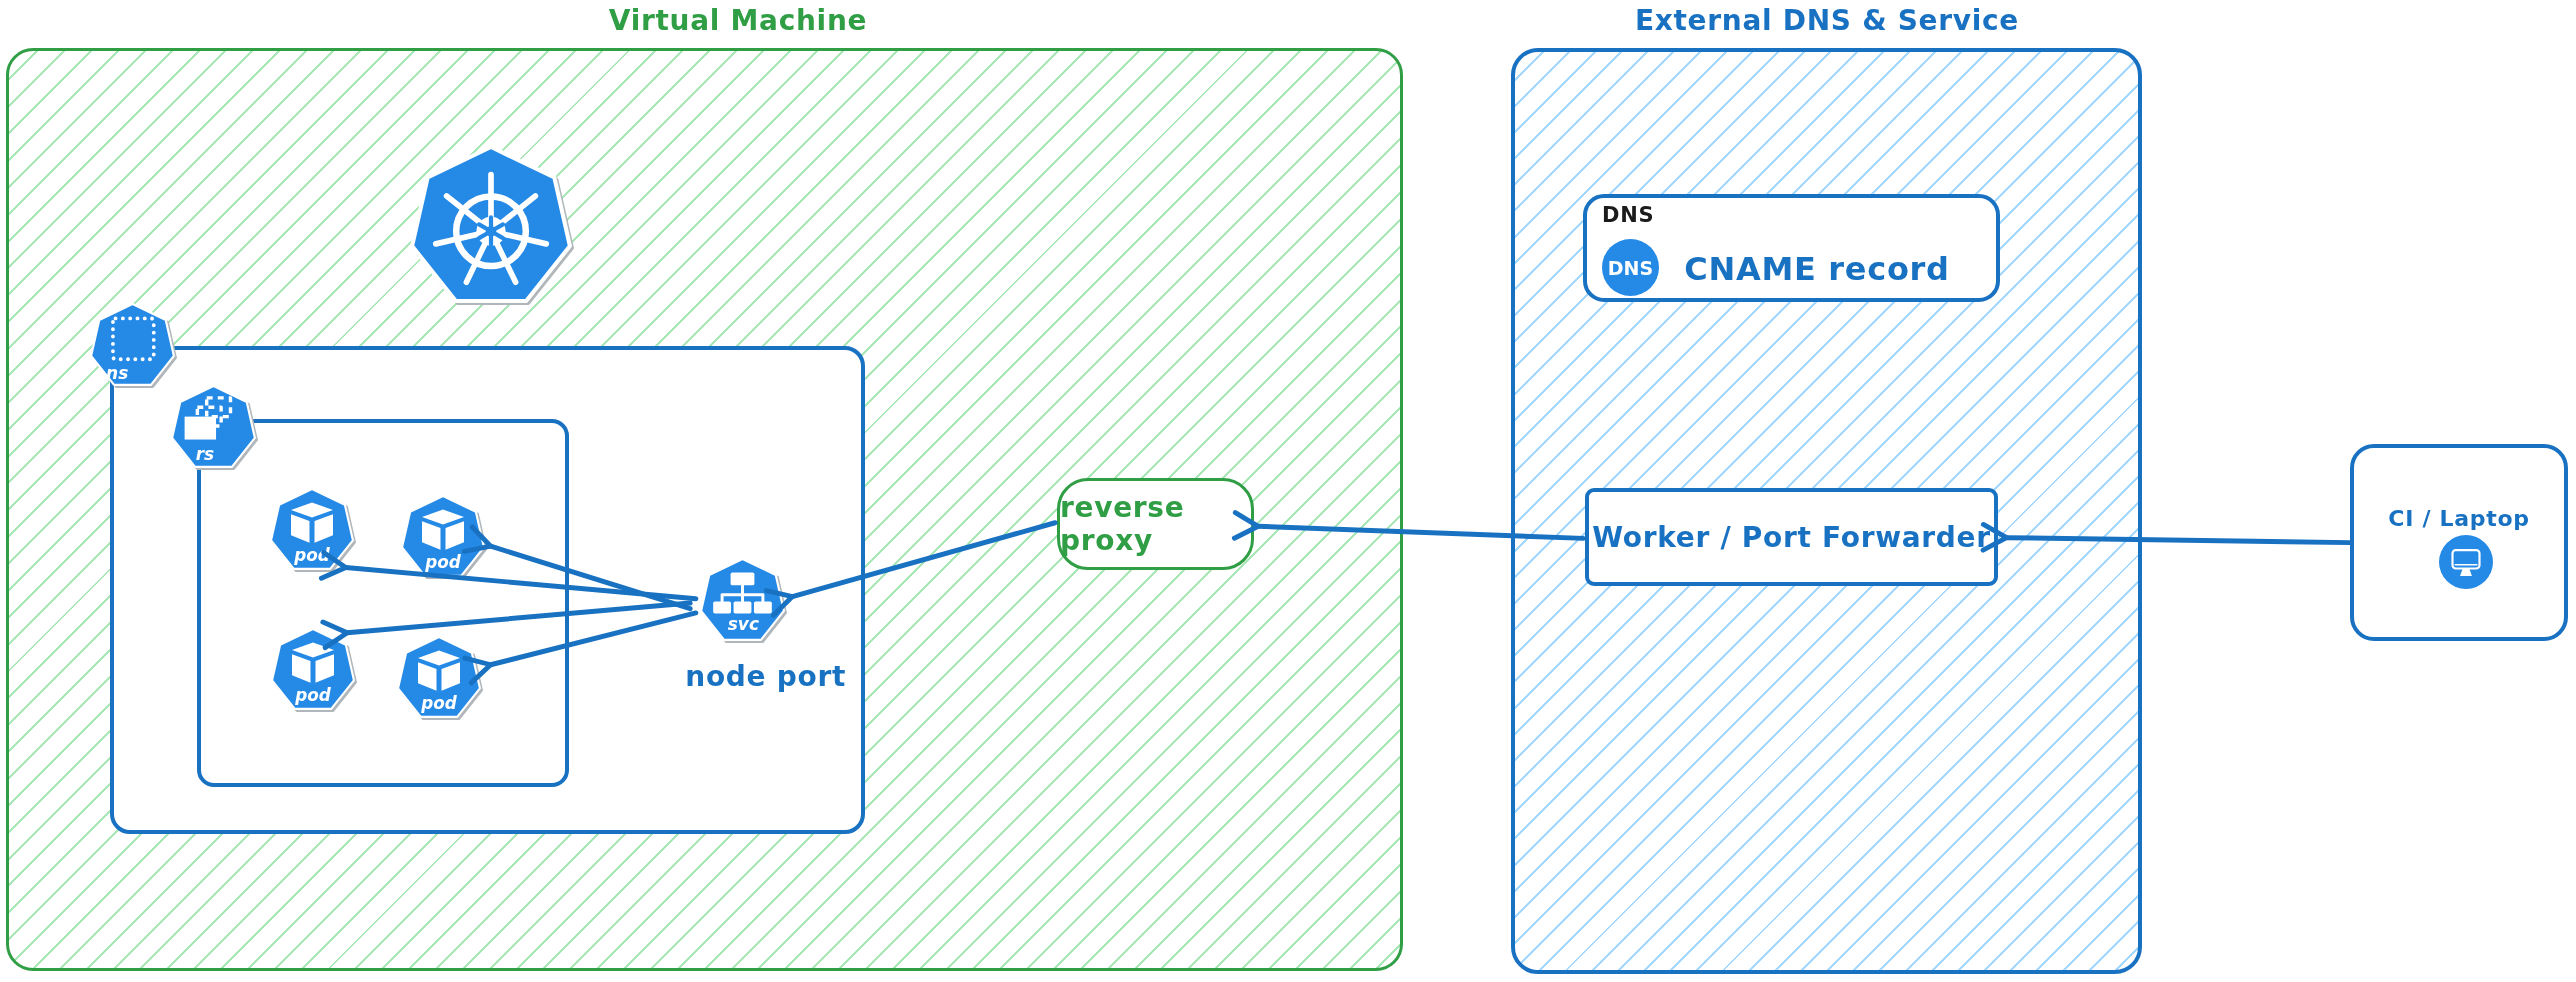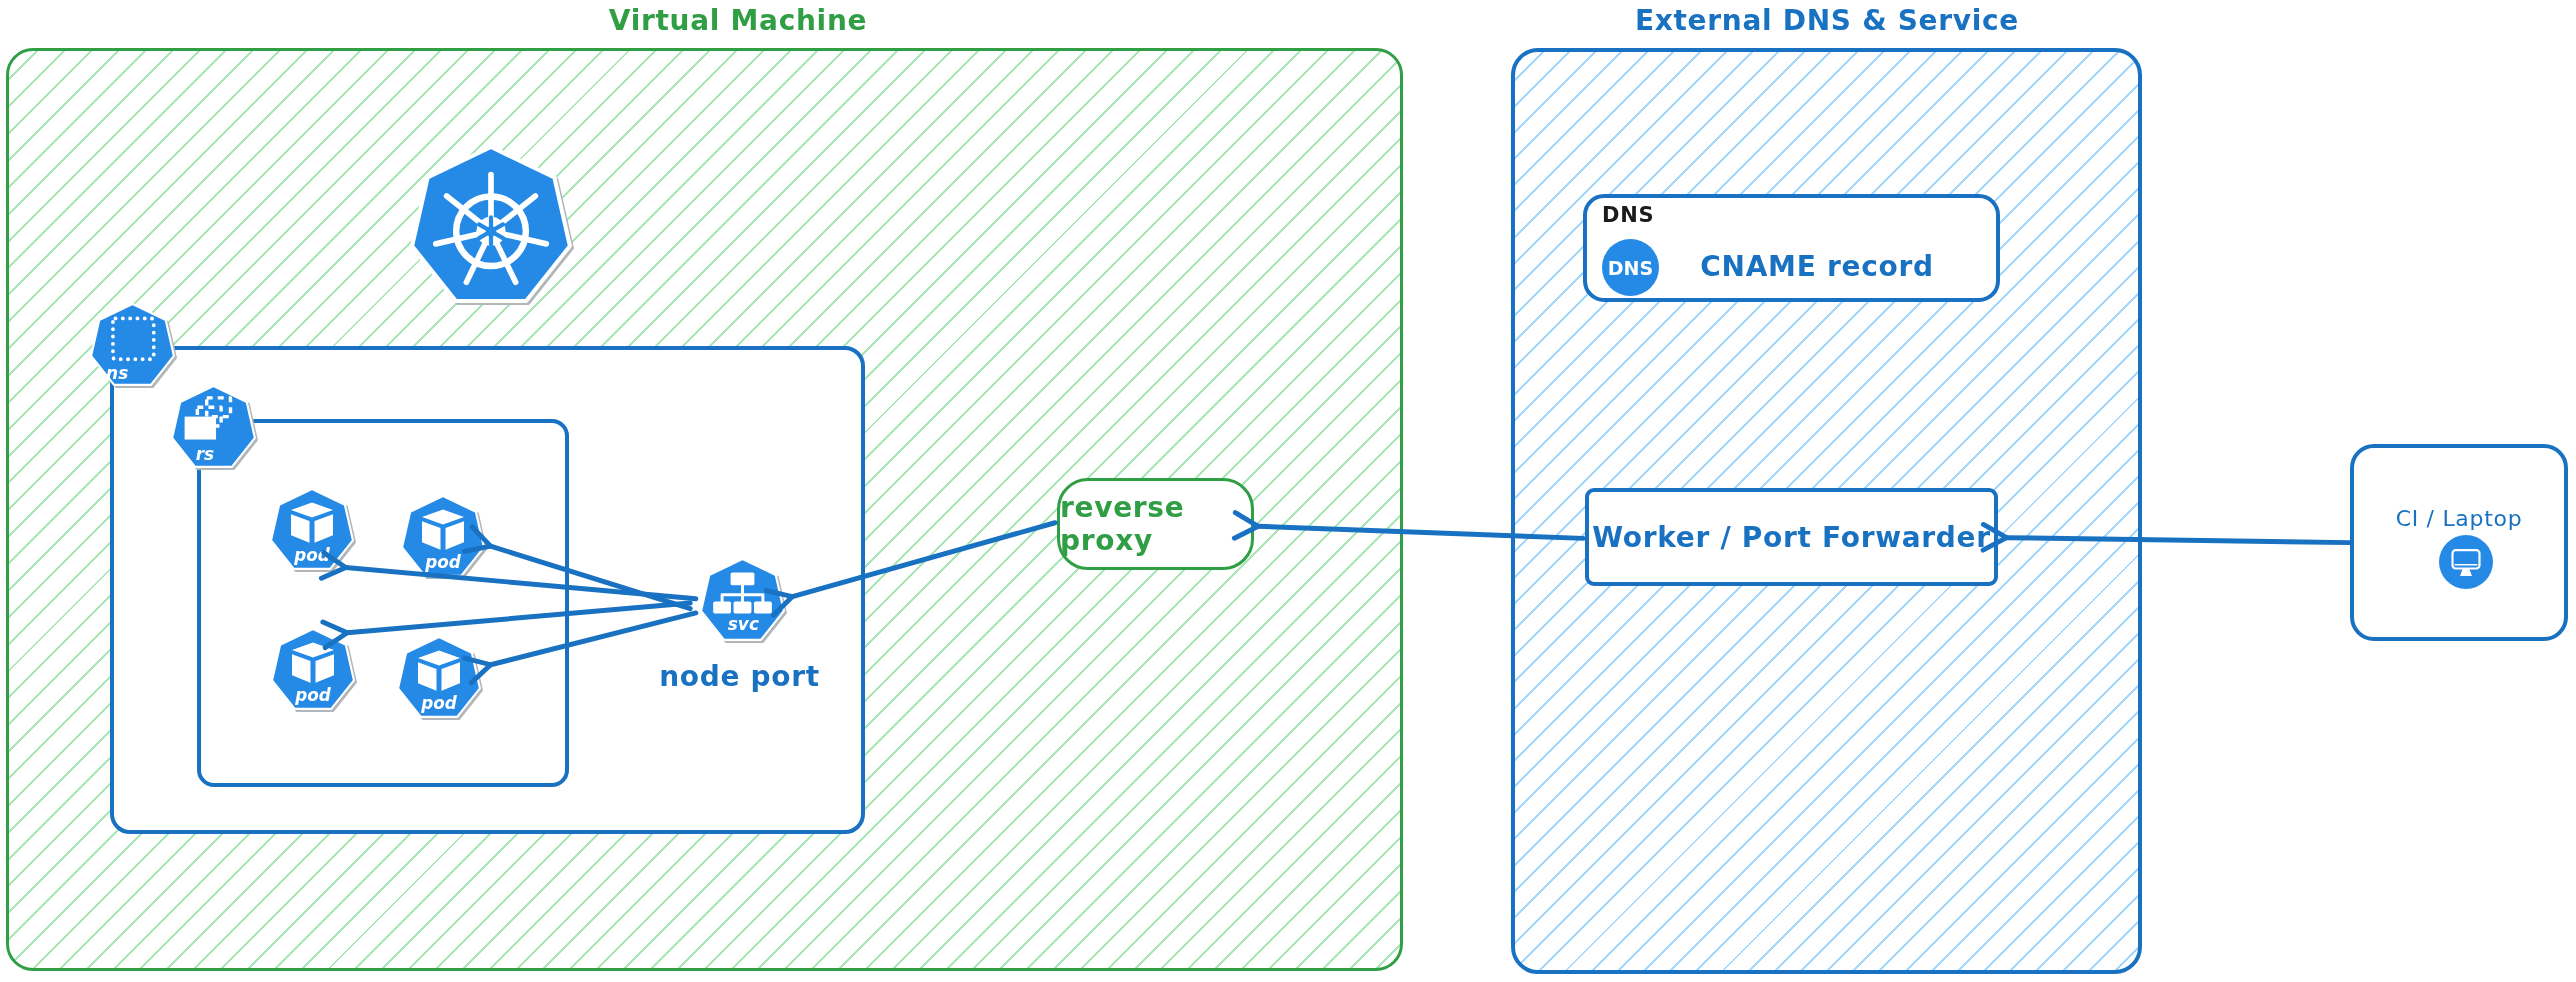--- a/index.html
+++ b/index.html
@@ -32,24 +32,24 @@
           color:var(--green,#2f9e44);font-size:28px;font-weight:600;letter-spacing:0.7px;}
   .dns-box{left:1583px;top:194px;width:417px;height:108px;border:4.3px solid var(--blue,#1971c2);border-radius:21px;}
   .worker-box{left:1585px;top:488px;width:413px;height:98px;border:4.3px solid var(--blue,#1971c2);border-radius:9px;
               color:var(--blue,#1971c2);font-size:28px;font-weight:600;letter-spacing:0.7px;}
   .ci-box{left:2350px;top:444px;width:218px;height:197px;border:4.3px solid var(--blue,#1971c2);border-radius:24px;}
 
   .dns-tag{left:1602px;top:203px;color:var(--ink,#1b1b1b);font-size:21px;font-weight:700;letter-spacing:0.7px;}
   .dns-badge{left:1602px;top:239px;width:57px;height:57px;border-radius:50%;background:var(--icon-blue,#2589e6);
              color:#fff;display:flex;align-items:center;justify-content:center;font-size:19px;font-weight:700;}
   .cname-label{left:1661px;top:250px;width:312px;text-align:center;color:var(--blue,#1971c2);
-               font-size:28px;font-weight:600;letter-spacing:0.7px;}
+               font-size:32px;font-weight:600;letter-spacing:0.7px;}
   .ci-label{left:2364px;top:506px;width:190px;text-align:center;color:var(--blue,#1971c2);
-            font-size:22px;font-weight:400;letter-spacing:0.7px;}
-  .nodeport-label{left:633px;top:660px;width:213px;text-align:center;color:var(--blue,#1971c2);
+            font-size:22px;font-weight:700;letter-spacing:0.7px;}
+  .nodeport-label{left:633px;top:660px;width:213px;color:var(--blue,#1971c2);
                   font-size:28px;font-weight:600;letter-spacing:0.7px;}
 
   
   .hepticon{position:absolute;filter:drop-shadow(2.1px 2.8px 0 var(--shadow,#b0b6ba));}
   .hepticon svg{display:block;overflow:visible;}
   .hept{fill:var(--icon-blue,#2589e6);stroke:#fff;stroke-width:2.5;stroke-linejoin:round;}
   .hlabel{font:italic 600 20px "DejaVu Sans",sans-serif;fill:#fff;}
   .dotted{fill:none;stroke:#fff;stroke-width:4.5;stroke-dasharray:0.1 8.5;stroke-linecap:round;}
   .dashed{fill:none;stroke:#fff;stroke-width:4;stroke-dasharray:7 6;stroke-linejoin:round;}
   .wfill{fill:#fff;}

